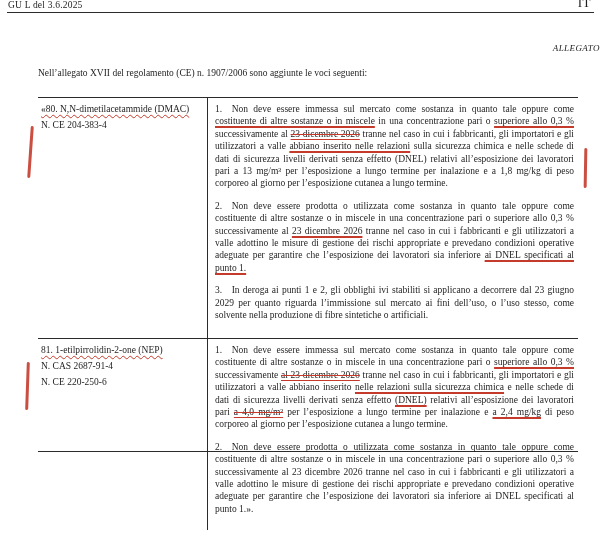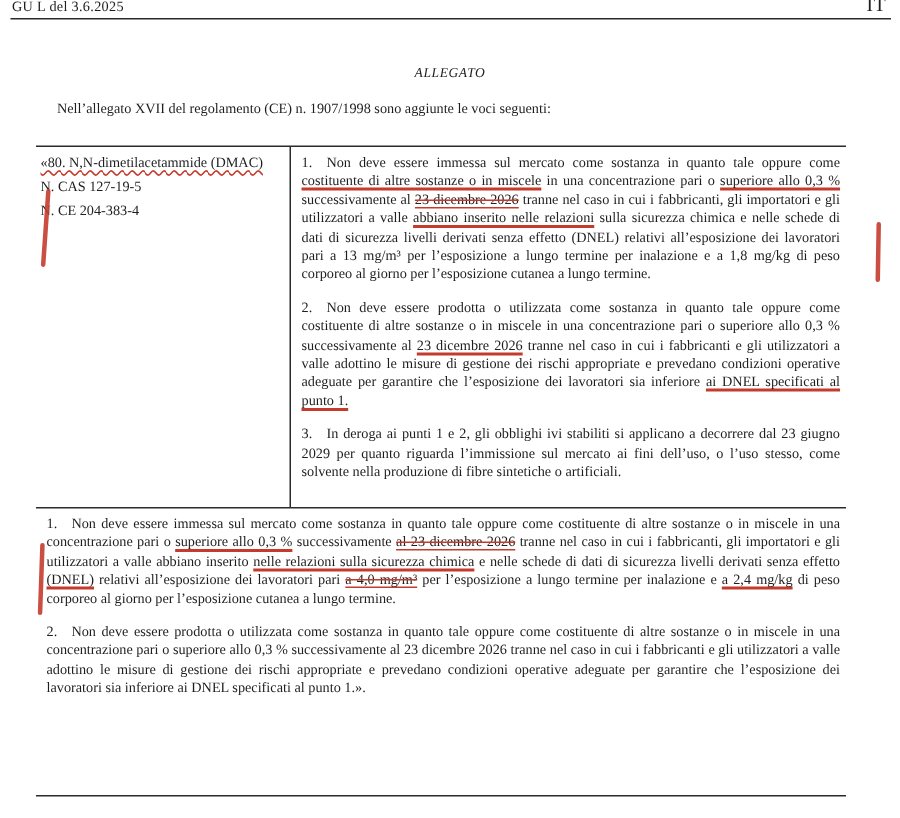--- a/index.html
+++ b/index.html
@@ -27,32 +27,32 @@
     position:absolute;right:9px;top:-5px;
     font-size:13px;letter-spacing:.5px;
   }
   .hdr-rule{
     position:absolute;left:7px;right:6px;top:12px;
     border-top:1.6px solid var(--rule);
   }
   
   .annex-title{
     position:absolute;left:0;right:0;top:43px;
-    text-align:center;
+    text-align:right;
     font-style:italic;
     font-size:9px;letter-spacing:.4px;
   }
   .intro{
     position:absolute;left:38px;top:68px;right:30px;
     font-size:9.5px;
   }
   
   .entries-table{
-    position:absolute;left:24px;top:97px;
-    width:540px;height:434px;
+    position:absolute;left:38px;top:97px;
+    width:540px;height:355px;
     border-top:1.2px solid var(--rule);
     border-bottom:1.2px solid var(--rule);
     font-size:9.5px;line-height:12.4px;
   }
   .t-row{display:flex;overflow:hidden;}
   .t-row:nth-of-type(1){height:240px;}
   .t-row:nth-of-type(2){height:192px;border-top:1.2px solid var(--rule);}
   .cell-substance{
     width:170px;flex:0 0 170px;
     border-right:1.2px solid var(--rule);
@@ -101,38 +101,42 @@
   .vmark-3{left:584px;top:148px;height:40px;transform:rotate(1deg);}
 </style>
 </head>
 <body>
 
 <div class="hdr-left">GU L del 3.6.2025</div>
 <div class="hdr-right">IT</div>
 <div class="hdr-rule"></div>
 
 <div class="annex-title">ALLEGATO</div>
-<div class="intro">Nell’allegato XVII del regolamento (CE) n. 1907/1998 sono aggiunte le voci seguenti:</div>
+<div class="intro">Nell’allegato XVII del regolamento (CE) n. 1907/2006 sono aggiunte le voci seguenti:</div>
 
 <div class="entries-table">
   <div>
   <div class="t-row">
     <div class="cell-substance">
       <div class="subst-name"><span class="mk-uw">«80. N,N-dimetilacetammide (DMAC)</span></div>
-      <div class="subst-num">N. CAS 127-19-5</div>
       <div class="subst-num">N. CE 204-383-4</div>
     </div>
     <div class="cell-conditions">
           <p class="para"><span>1. Non deve essere immessa sul mercato come sostanza in quanto tale oppure come </span><span class="mk-u">costituente di altre sostanze o in miscele</span><span> in una concentrazione pari o </span><span class="mk-u">superiore allo 0,3 %</span><span> successivamente al </span><span class="mk-s">23 dicembre 2026</span><span> tranne nel caso in cui i fabbricanti, gli importatori e gli utilizzatori a valle </span><span class="mk-u">abbiano inserito nelle relazioni</span><span> sulla sicurezza chimica e nelle schede di dati di sicurezza livelli derivati senza effetto (DNEL) relativi all’esposizione dei lavoratori pari a 13 mg/m³ per l’esposizione a lungo termine per inalazione e a 1,8 mg/kg di peso corporeo al giorno per l’esposizione cutanea a lungo termine.</span></p>
           <p class="para"><span>2. Non deve essere prodotta o utilizzata come sostanza in quanto tale oppure come costituente di altre sostanze o in miscele in una concentrazione pari o superiore allo 0,3 % successivamente al </span><span class="mk-u">23 dicembre 2026</span><span> tranne nel caso in cui i fabbricanti e gli utilizzatori a valle adottino le misure di gestione dei rischi appropriate e prevedano condizioni operative adeguate per garantire che l’esposizione dei lavoratori sia inferiore </span><span class="mk-u">ai DNEL specificati al punto 1.</span></p>
           <p class="para"><span>3. In deroga ai punti 1 e 2, gli obblighi ivi stabiliti si applicano a decorrere dal 23 giugno 2029 per quanto riguarda l’immissione sul mercato ai fini dell’uso, o l’uso stesso, come solvente nella produzione di fibre sintetiche o artificiali.</span></p>
         </div>
   </div>
 
   <div class="t-row">
+    <div class="cell-substance">
+      <div class="subst-name"><span class="mk-uw">81. 1-etilpirrolidin-2-one (NEP)</span></div>
+      <div class="subst-num">N. CAS 2687-91-4</div>
+      <div class="subst-num">N. CE 220-250-6</div>
+    </div>
     <div class="cell-conditions">
           <p class="para"><span>1. Non deve essere immessa sul mercato come sostanza in quanto tale oppure come costituente di altre sostanze o in miscele in una concentrazione pari o </span><span class="mk-u">superiore allo 0,3 %</span><span> successivamente </span><span class="mk-s">al 23 dicembre 2026</span><span> tranne nel caso in cui i fabbricanti, gli importatori e gli utilizzatori a valle abbiano inserito </span><span class="mk-u">nelle relazioni sulla sicurezza chimica</span><span> e nelle schede di dati di sicurezza livelli derivati senza effetto </span><span class="mk-u">(DNEL)</span><span> relativi all’esposizione dei lavoratori pari </span><span class="mk-s">a 4,0 mg/m³</span><span> per l’esposizione a lungo termine per inalazione e </span><span class="mk-u">a 2,4 mg/kg</span><span> di peso corporeo al giorno per l’esposizione cutanea a lungo termine.</span></p>
           <p class="para"><span>2. Non deve essere prodotta o utilizzata come sostanza in quanto tale oppure come costituente di altre sostanze o in miscele in una concentrazione pari o superiore allo 0,3 % successivamente al 23 dicembre 2026 tranne nel caso in cui i fabbricanti e gli utilizzatori a valle adottino le misure di gestione dei rischi appropriate e prevedano condizioni operative adeguate per garantire che l’esposizione dei lavoratori sia inferiore ai DNEL specificati al punto 1.».</span></p>
         </div>
   </div>
 </div>
 </div>
 
 <div class="vmark vmark-1"></div>
 <div class="vmark vmark-2"></div>

